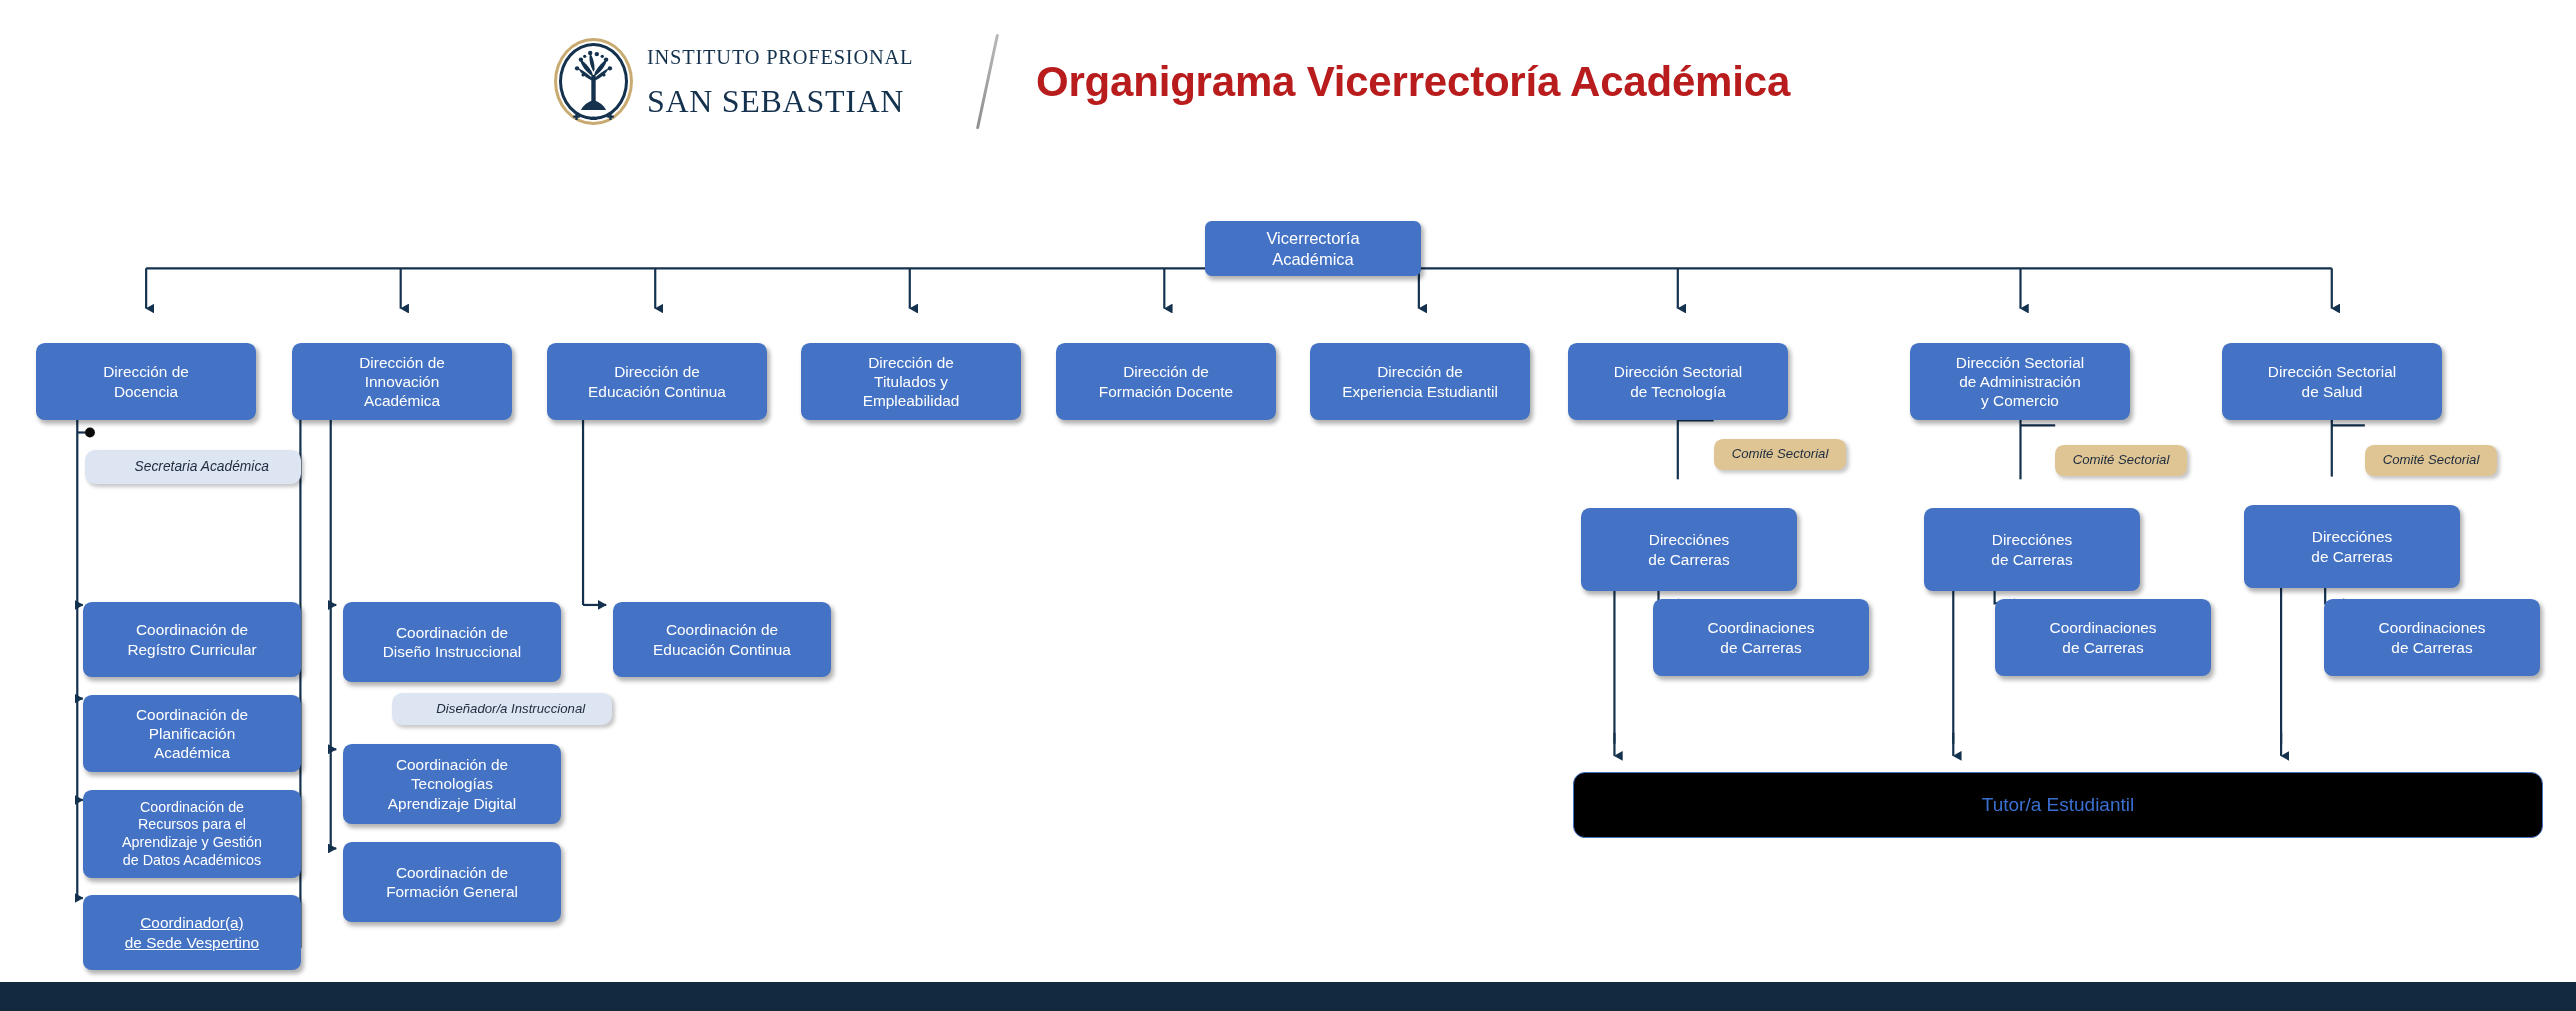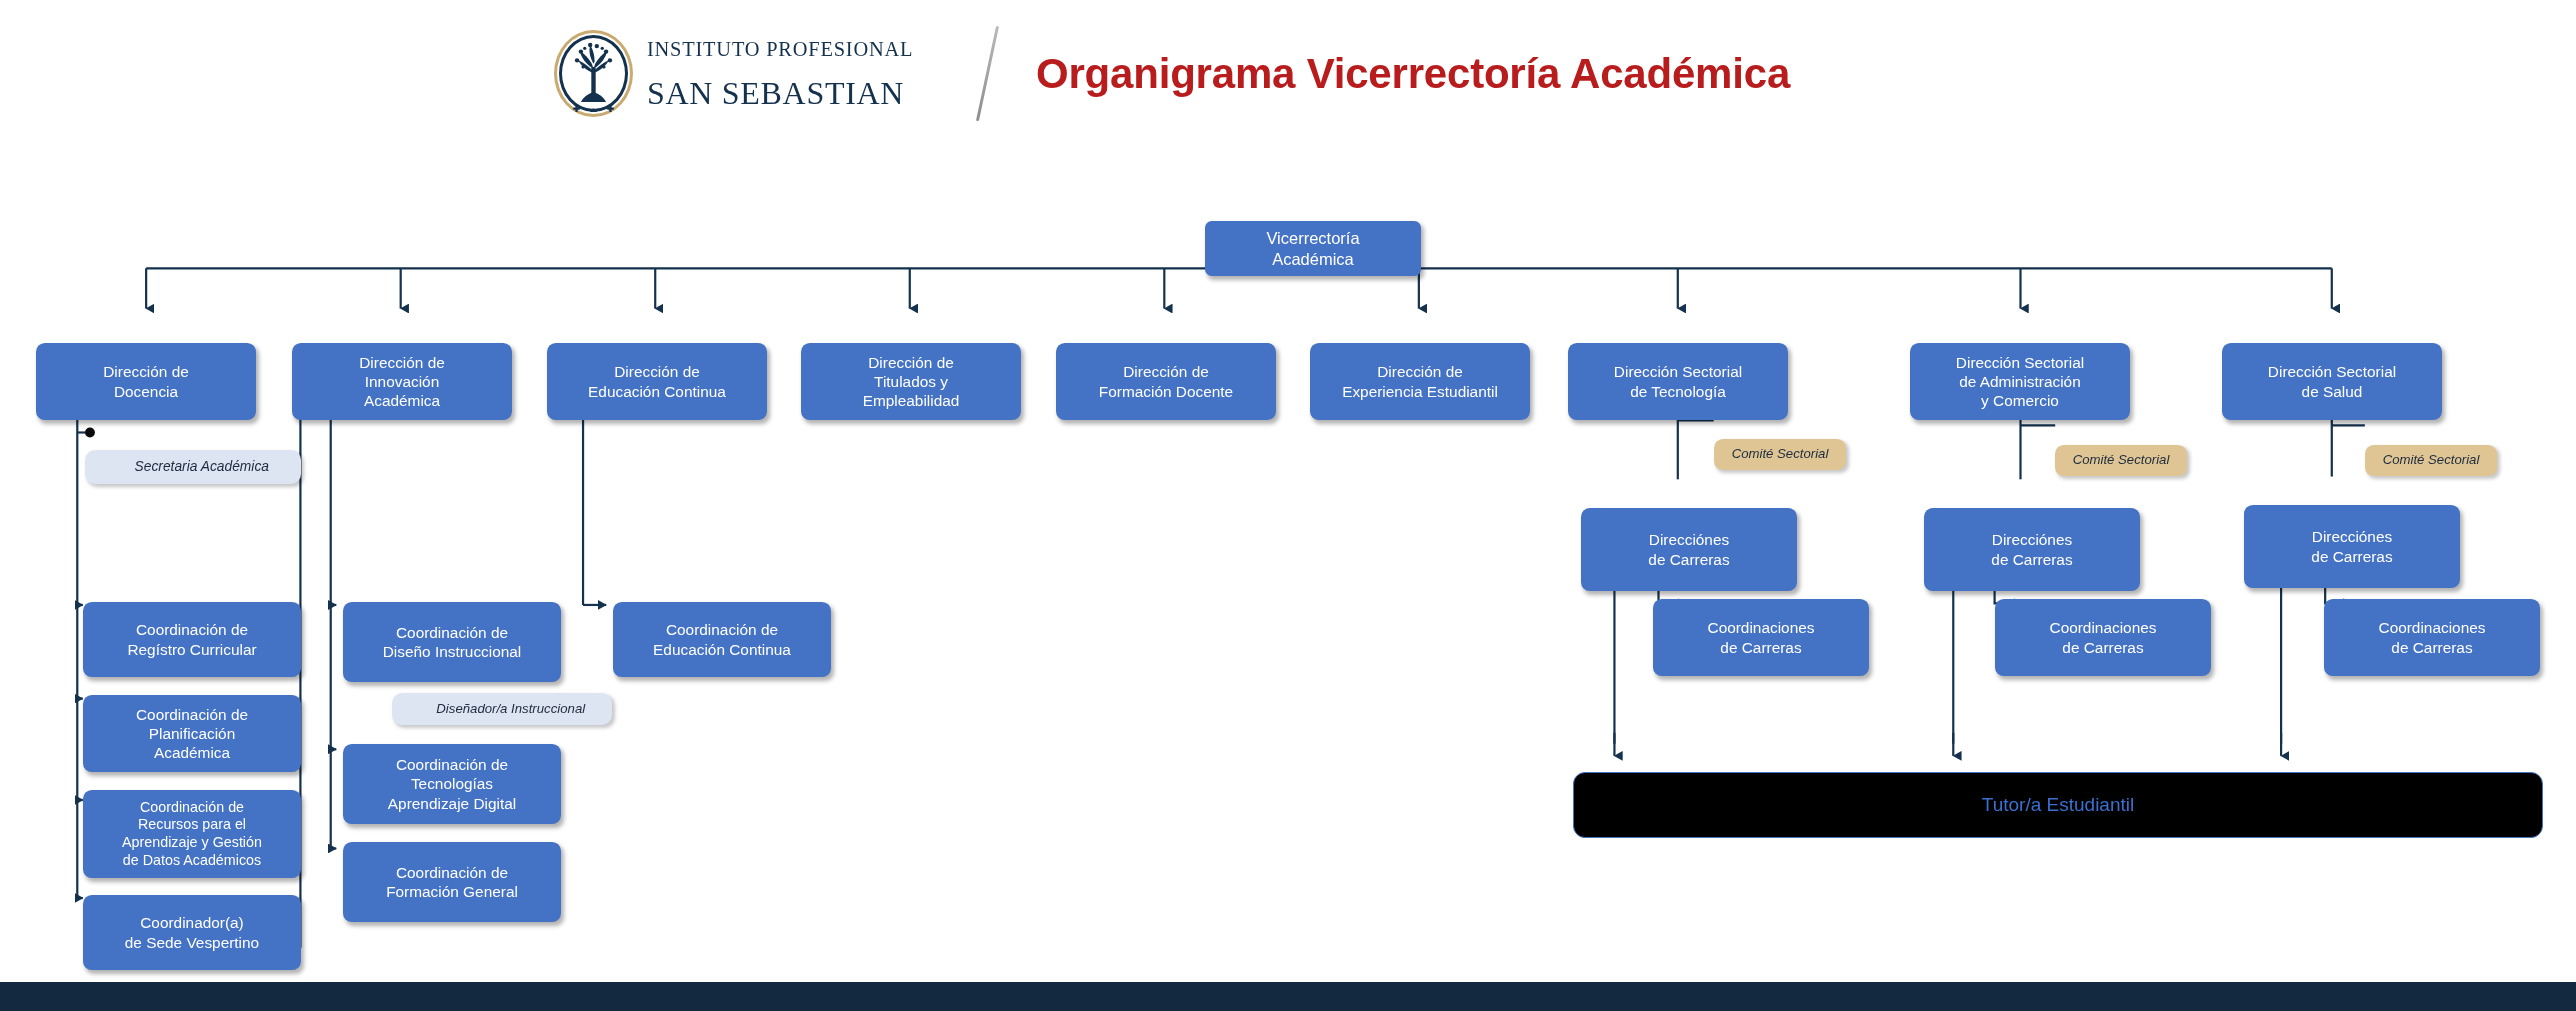--- a/index.html
+++ b/index.html
@@ -14,21 +14,21 @@
     position: relative;
     width: 2576px;
     height: 1011px;
     background: #ffffff;
     overflow: hidden;
   }
 
   
   #header {
     position: absolute;
-    left: 0; top: 0;
+    left: 0; top: 8px;
     width: 2112px;
     height: 149px;
   }
   #logo-block {
     position: absolute;
     left: 554px;
     top: 30px;
     display: flex;
     align-items: center;
     height: 88px;
@@ -335,21 +335,21 @@
 
   <div class="node" style="left:83px; top:661px; width:218px; height:77px; font-size:15.4px;">Coordinación de
 Planificación
 Académica</div>
 
   <div class="node" style="left:83px; top:756px; width:218px; height:88px; font-size:14.3px;">Coordinación de
 Recursos para el
 Aprendizaje y Gestión
 de Datos Académicos</div>
 
-  <div class="node" style="left:83px; top:861px; width:218px; height:75px; font-size:15.4px;">Coordinador(a)
+  <div class="node" style="left:83px; top:861px; width:218px; height:75px; font-size:15.4px;text-decoration:underline;">Coordinador(a)
 de Sede Vespertino</div>
 
   <div class="node" style="left:343px; top:568px; width:218px; height:80px; font-size:15.4px;">Coordinación de
 Diseño Instruccional</div>
 
   <div class="node" style="left:343px; top:710px; width:218px; height:80px; font-size:15.4px;">Coordinación de
 Tecnologías
 Aprendizaje Digital</div>
 
   <div class="node" style="left:343px; top:808px; width:218px; height:80px; font-size:15.4px;">Coordinación de

